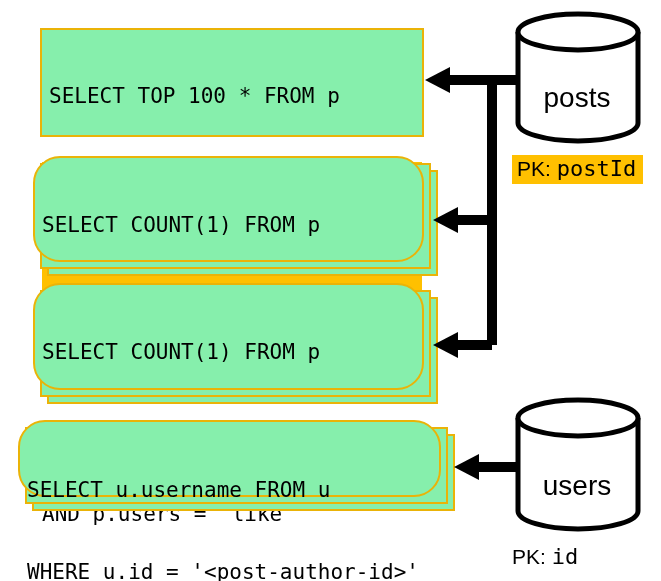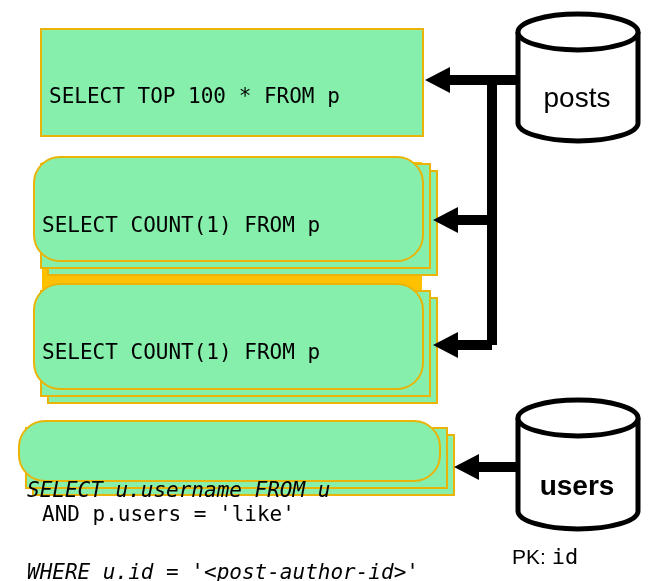--- a/index.html
+++ b/index.html
@@ -98,40 +98,41 @@
   <div class="qbox" style="left:33px; top:283px; width:391px; height:107px;">
     <div class="layer" style="left:14px; top:14px;"></div>
     <div class="layer" style="left:7px; top:7px;"></div>
     <div class="layer code pad-top">
       <div class="codeline stackline">SELECT COUNT(1) FROM p</div>
       <div class="codeline stackline">WHERE p.postId = '&lt;post-id&gt;'</div>
       <div class="codeline stackline">AND p.users = 'like'</div>
     </div>
   </div>
 
-  <div class="qbox" style="left:18px; top:420px; width:423px; height:62px;font-style:italic;">
+  <div class="qbox" style="left:18px; top:420px; width:423px; height:77px;">
     <div class="layer" style="left:14px; top:14px;"></div>
     <div class="layer" style="left:7px; top:7px;"></div>
     <div class="layer code pad-top">
       <div class="codeline">SELECT u.username FROM u</div>
       <div class="codeline">WHERE u.id = '&lt;post-author-id&gt;'</div>
     </div>
   </div>
 
   <svg class="db" style="left:512px; top:11px;" width="132" height="138" viewBox="0 0 132 138">
     <path d="M 6 21 L 6 112 A 60 18 0 0 0 126 112 L 126 21" fill="#ffffff" stroke="#000000" stroke-width="5"></path>
     <ellipse cx="66" cy="21" rx="60" ry="18" fill="#ffffff" stroke="#000000" stroke-width="5"></ellipse>
   </svg>
   <div class="db-label" style="left:512px; top:82px;">posts</div>
+  <div class="pk pk-highlight" style="left:512px; top:155px;"><span>PK:</span><span> </span><span class="pk-field">postId</span></div>
 
   <svg class="db" style="left:512px; top:396px;" width="132" height="142" viewBox="0 0 132 142">
     <path d="M 6 22 L 6 115 A 60 18 0 0 0 126 115 L 126 22" fill="#ffffff" stroke="#000000" stroke-width="5"></path>
     <ellipse cx="66" cy="22" rx="60" ry="18" fill="#ffffff" stroke="#000000" stroke-width="5"></ellipse>
   </svg>
-  <div class="db-label" style="left:512px; top:470px;font-weight:bold;">users</div>
+  <div class="db-label" style="left:512px; top:470px;">users</div>
   <div class="pk pk-center" style="left:512px; top:544px;"><span>PK:</span><span> </span><span class="pk-field">id</span></div>
 
   <svg class="arrows" width="661" height="581" viewBox="0 0 661 581">
 
     <path class="arrow-line" d="M 516 80 H 448"></path>
     <polygon class="arrow-head" points="425,80 450,67 450,93"></polygon>
 
     <path class="arrow-line" d="M 492 76 V 345 M 492 220 H 456 M 492 345 H 456"></path>
     <polygon class="arrow-head" points="433,220 458,207 458,233"></polygon>
     <polygon class="arrow-head" points="433,345 458,332 458,358"></polygon>

